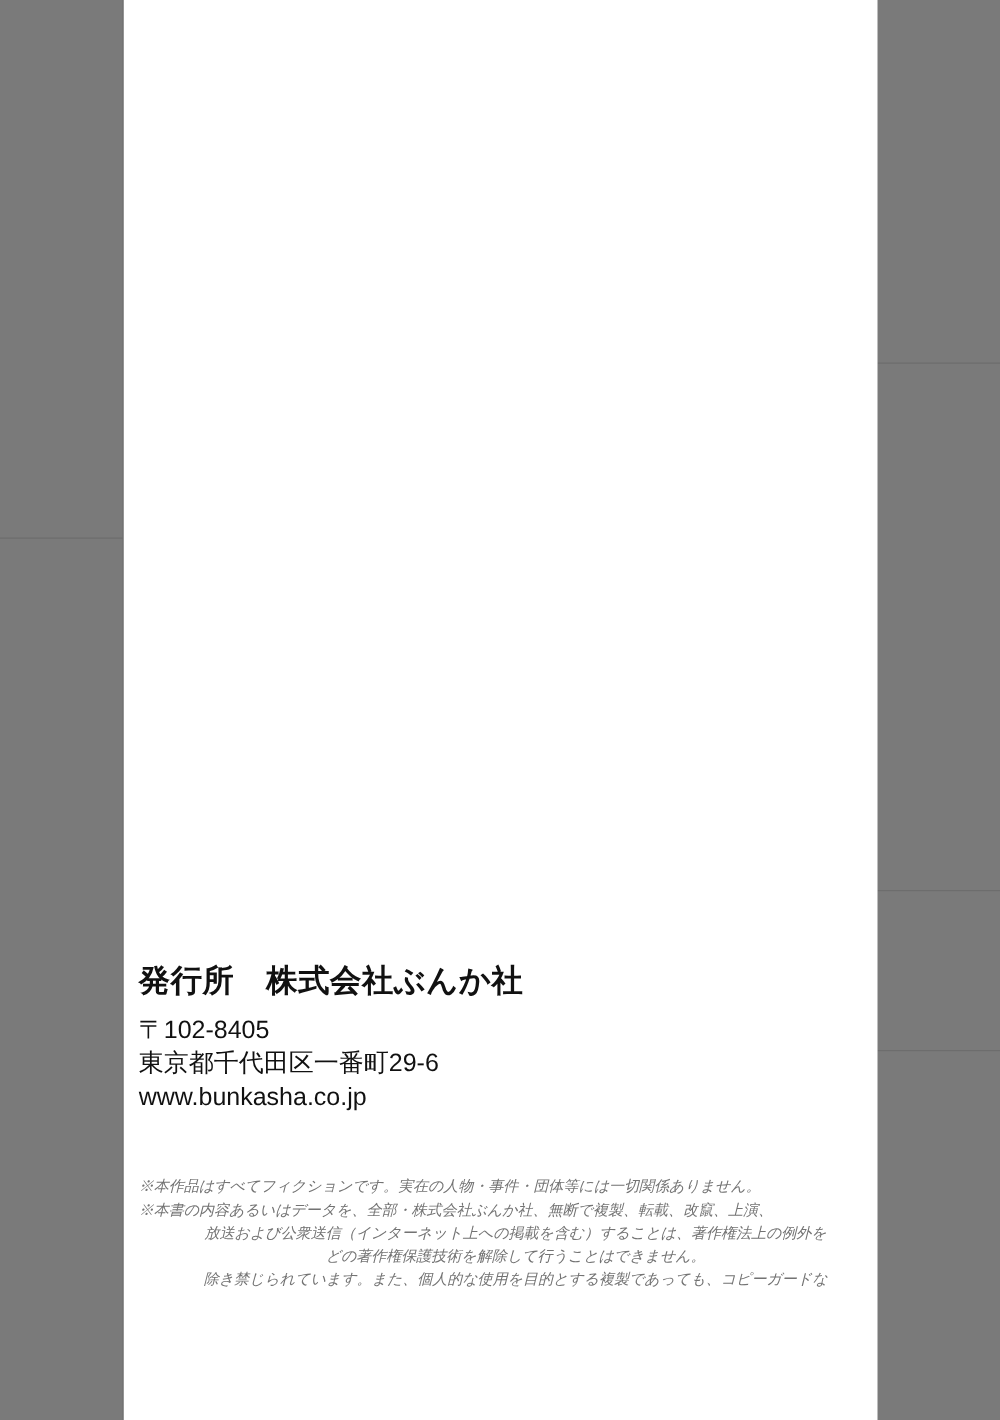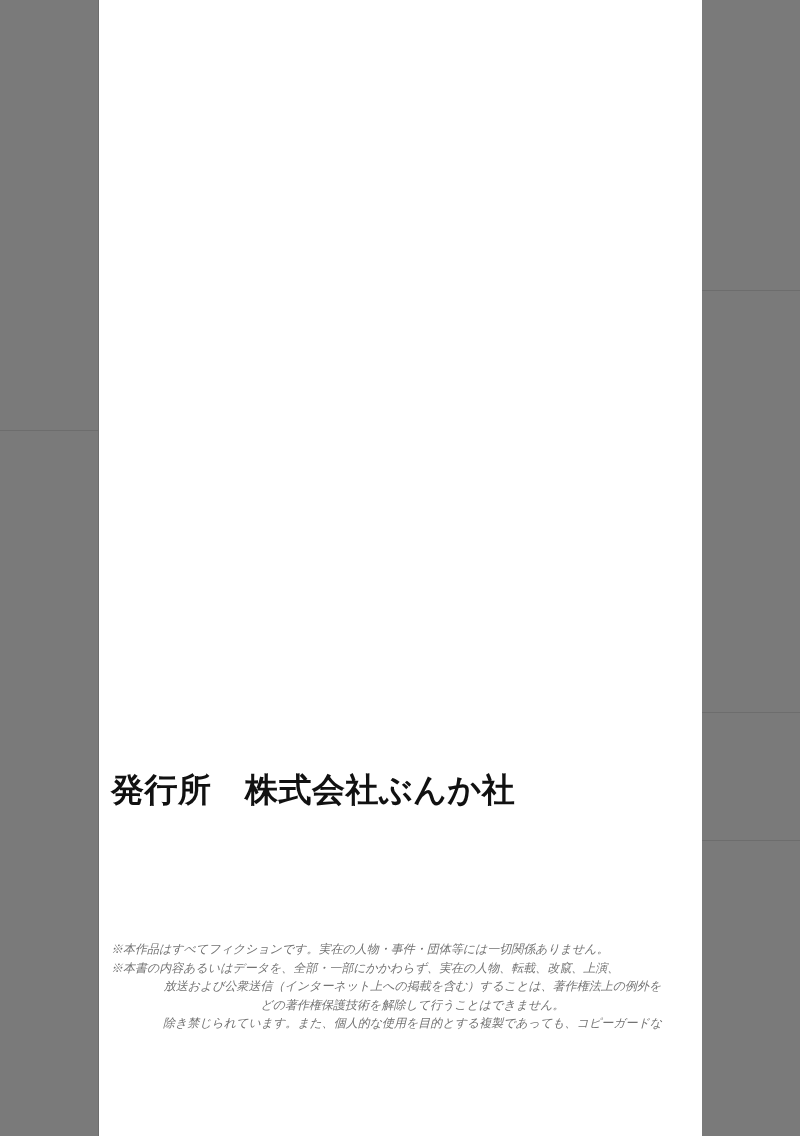--- a/index.html
+++ b/index.html
@@ -39,21 +39,21 @@
     background: #ffffff;
   }
 
   .colophon {
     position: absolute;
     left: 12px;
     top: 768px;
     width: 580px;
   }
   .publisher-line {
-    font-size: 33px;
+    font-size: 25px;
     font-weight: bold;
     letter-spacing: 0.5px;
     color: #111;
     margin: 0 0 10px 0;
     white-space: pre;
   }
   .address-block {
     font-size: 20px;
     color: #111;
     line-height: 1.34;
@@ -94,24 +94,29 @@
   <div class="bg-seam seam-v-left"></div>
   <div class="bg-seam seam-h-left"></div>
   <div class="bg-seam seam-h-right1"></div>
   <div class="bg-seam seam-h-right2"></div>
   <div class="bg-seam seam-h-right3"></div>
 
   <div class="page">
 
     <div class="colophon">
       <div class="publisher-line">発行所　株式会社ぶんか社</div>
+      <div class="address-block">
+        <div>〒102-8405</div>
+        <div>東京都千代田区一番町29-6</div>
+        <div>www.bunkasha.co.jp</div>
+      </div>
     </div>
 
     <div class="notice">
       <p class="indent">※本作品はすべてフィクションです。実在の人物・事件・団体等には一切関係ありません。</p>
-      <p class="indent">※本書の内容あるいはデータを、全部・一部にかかわらず、実在の人物、転載、改竄、上演、</p>
+      <p class="indent">※本書の内容あるいはデータを、全部・株式会社ぶんか社、無断で複製、転載、改竄、上演、</p>
       <p class="hang">放送および公衆送信（インターネット上への掲載を含む）することは、著作権法上の例外を</p>
       <p class="hang">どの著作権保護技術を解除して行うことはできません。</p>
       <p class="hang">除き禁じられています。また、個人的な使用を目的とする複製であっても、コピーガードな</p>
     </div>
 
   </div>
 </div>
 
 </body></html>

